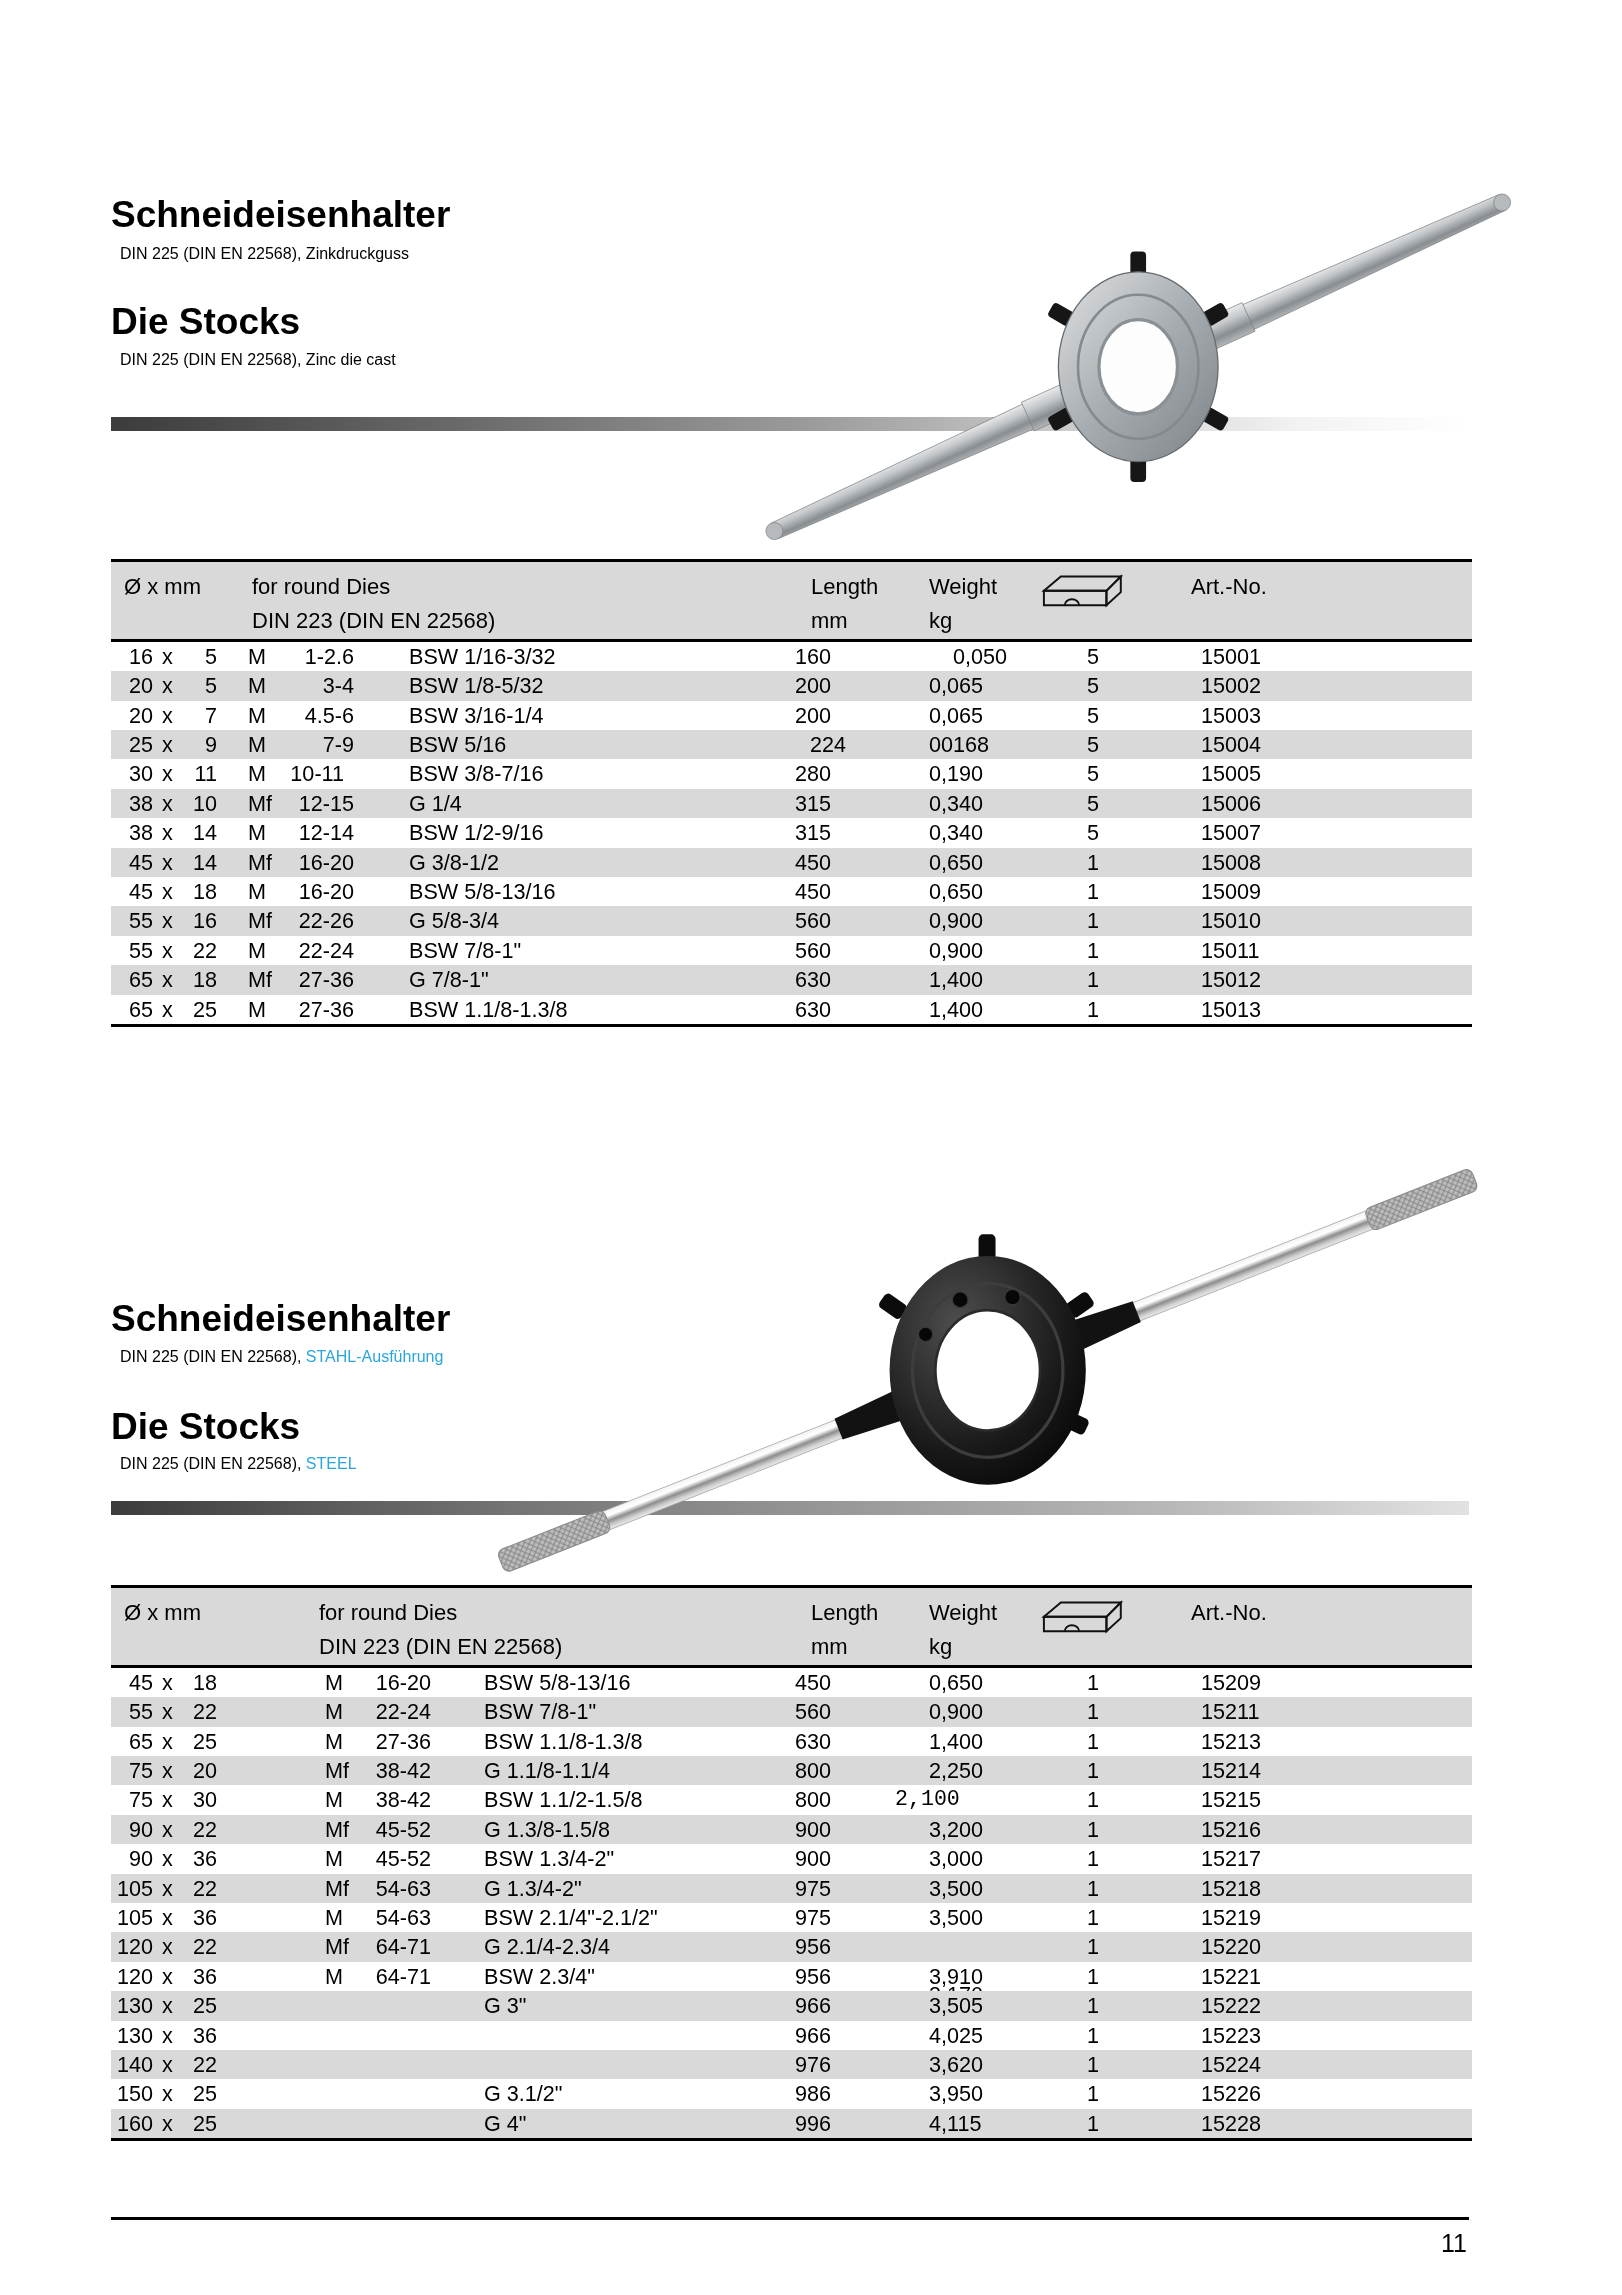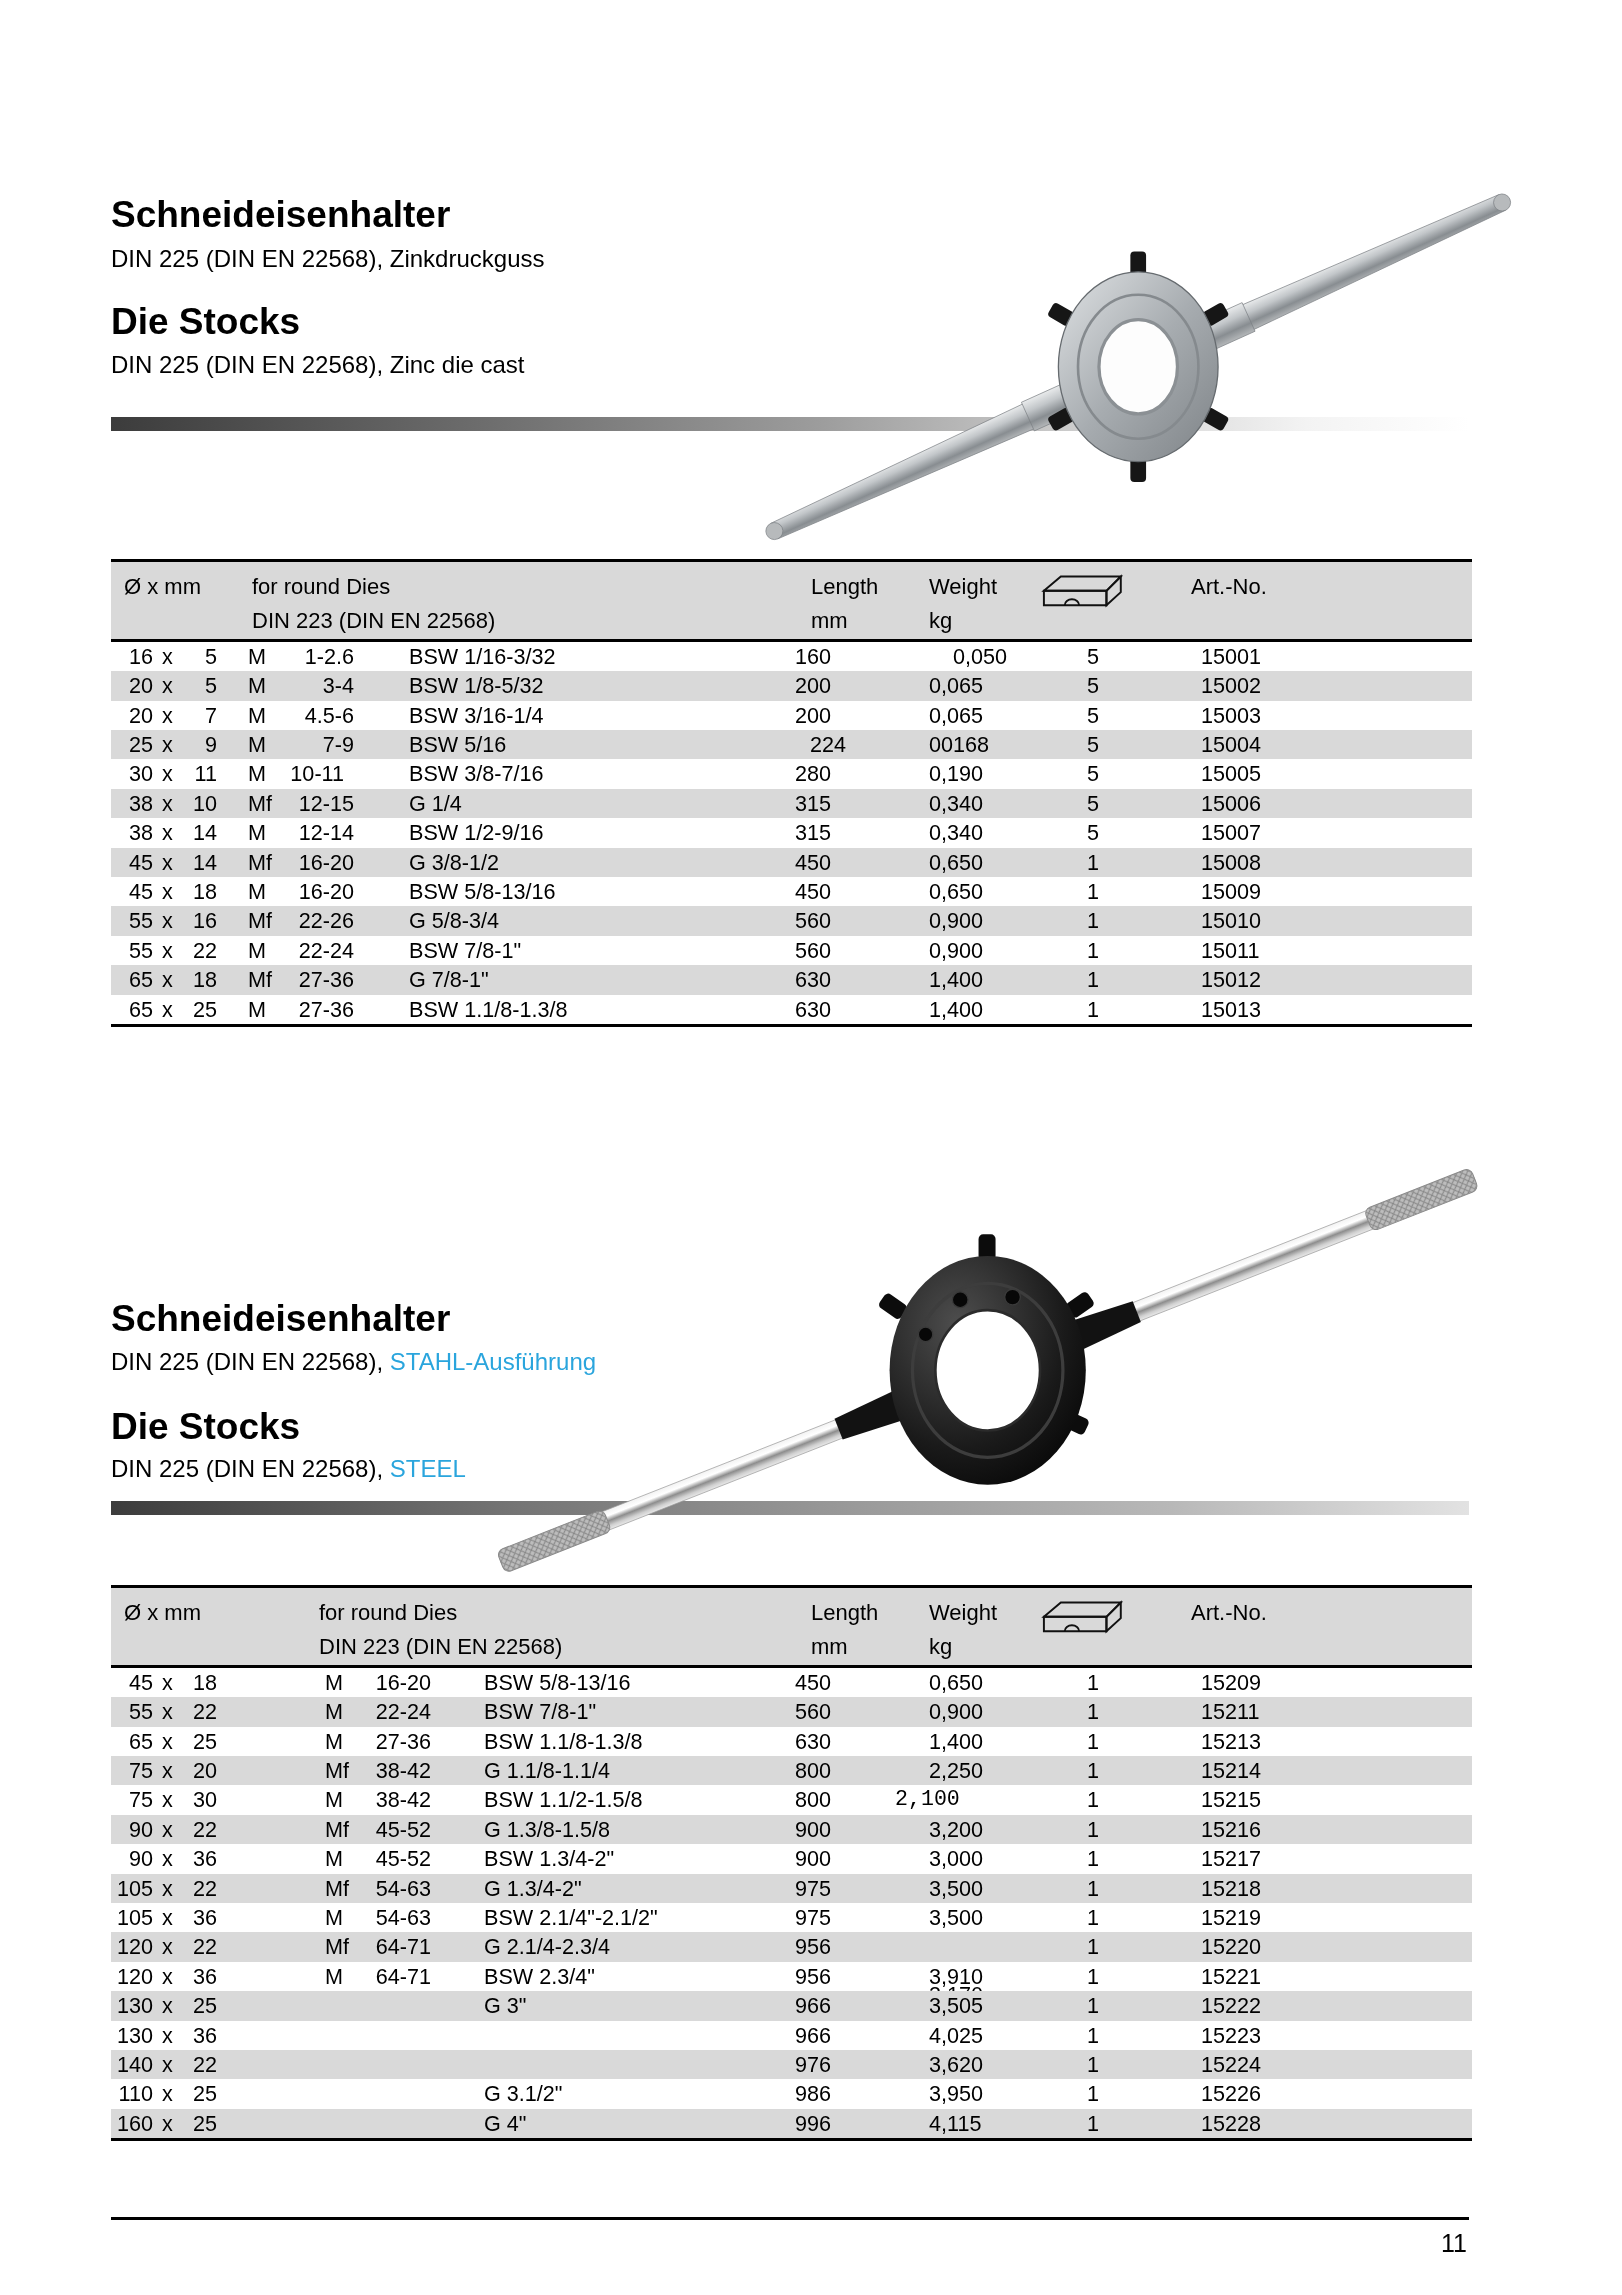--- a/index.html
+++ b/index.html
@@ -1,20 +1,20 @@
 <!DOCTYPE html>
 <html style="font-size:10.5px"><head>
 <meta charset="utf-8">
 <style>
   html,body{margin:0;padding:0;background:#fff;}
   .page{position:relative;width:1623px;height:2295px;background:#fff;overflow:hidden;
         font-family:"Liberation Sans",sans-serif;color:#000;}
   .abs{position:absolute;}
   .h1{position:absolute;left:111px;font-size:37px;font-weight:bold;letter-spacing:0;}
-  .sub{position:absolute;left:111px;font-size:24px;}
+  .sub{position:absolute;left:120px;font-size:16px;}
   .accent{color:#2aa5dd;}
   .gbar{position:absolute;left:111px;width:1358px;height:14.4px;}
   .gbar1{background:linear-gradient(to right,#3c3c3c 0%,#6e6e6e 28%,#9c9c9c 52%,#cfcfcf 72%,#f3f3f3 88%,#ffffff 100%);}
   .gbar2{background:linear-gradient(to right,#3c3c3c 0%,#757575 30%,#9a9a9a 55%,#b8b8b8 78%,#e2e2e2 100%);}
   .tbl{position:absolute;left:111px;width:1361px;}
   .tline{height:3.3px;background:#000;}
   .mline{height:2.6px;background:#000;}
   .bline{height:3.3px;background:#000;}
   .thead{position:relative;height:77px;background:#d9d9d9;}
   .thead span{position:absolute;font-size:22px;white-space:nowrap;}
@@ -493,21 +493,21 @@
           <span class="al-r" style="left: 69px; width: 37px;">22</span>
           <span class="al-l" style="left: 214px; width: 43px;"></span>
           <span class="al-r" style="left: 257px; width: 63px;"></span>
           <span class="al-l" style="left: 373px; width: 308px;"></span>
           <span class="al-l" style="left: 684px; width: 79px;">976</span>
           <span class="al-l" style="left: 818px; width: 85px;">3,620</span>
           <span class="al-c" style="left: 946px; width: 72px;">1</span>
           <span class="al-l" style="left: 1090px; width: 144px;">15224</span>
         </div>
         <div class="trow">
-          <span class="al-r" style="left: 0px; width: 42px;">110</span>
+          <span class="al-r" style="left: 0px; width: 42px;">150</span>
           <span class="al-c" style="left: 44px; width: 25px;">x</span>
           <span class="al-r" style="left: 69px; width: 37px;">25</span>
           <span class="al-l" style="left: 214px; width: 43px;"></span>
           <span class="al-r" style="left: 257px; width: 63px;"></span>
           <span class="al-l" style="left: 373px; width: 308px;">G 3.1/2"</span>
           <span class="al-l" style="left: 684px; width: 79px;">986</span>
           <span class="al-l" style="left: 818px; width: 85px;">3,950</span>
           <span class="al-c" style="left: 946px; width: 72px;">1</span>
           <span class="al-l" style="left: 1090px; width: 144px;">15226</span>
         </div>

